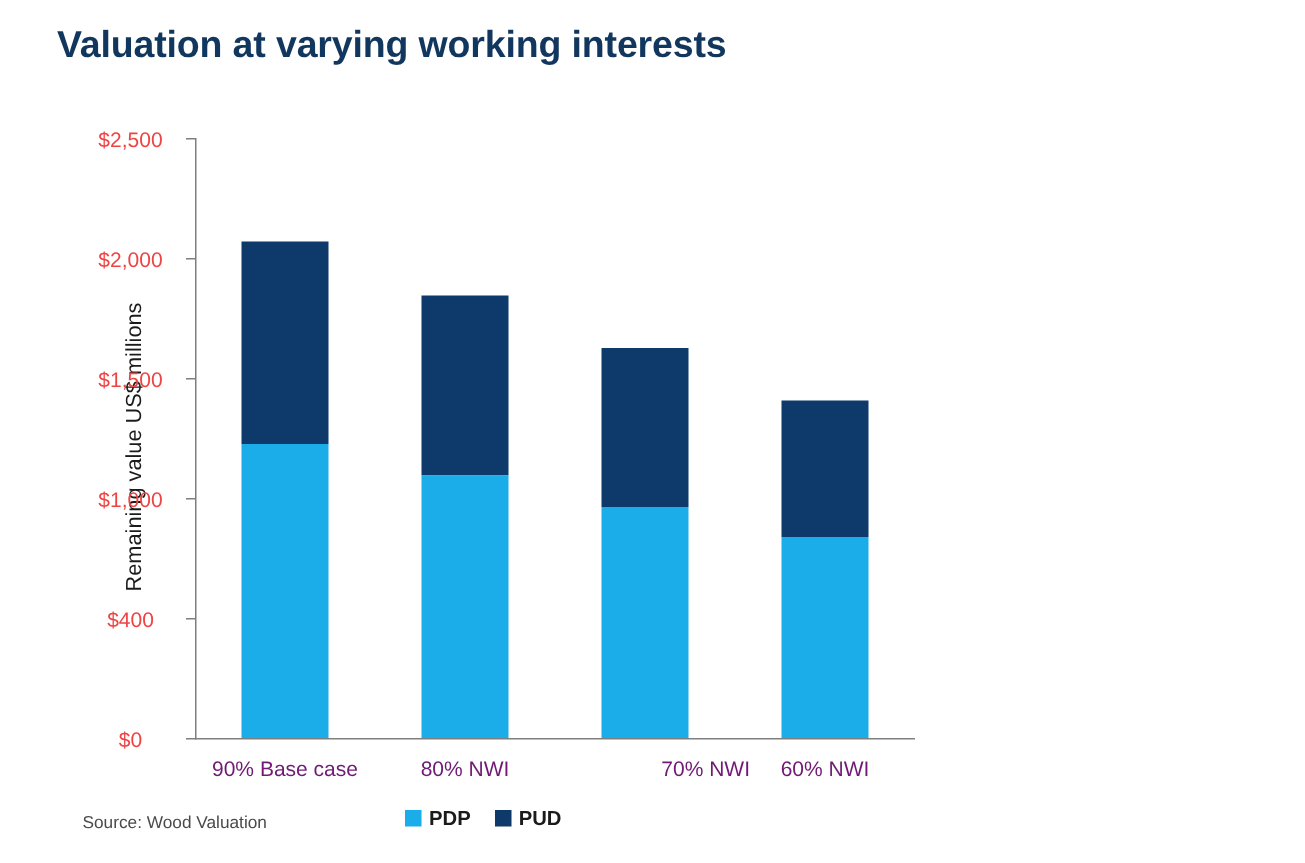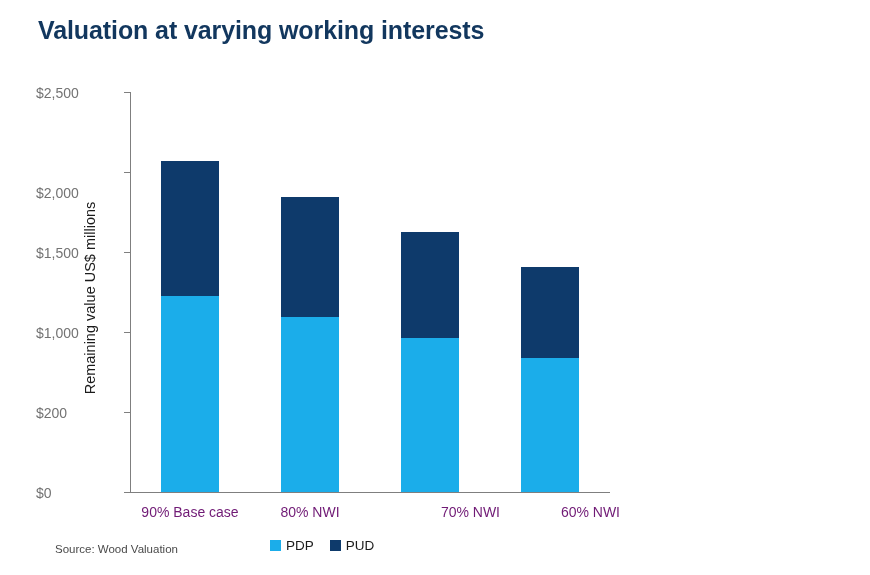--- a/index.html
+++ b/index.html
@@ -45,25 +45,25 @@
     width: 300px;
     text-align: center;
     transform: rotate(-90deg);
     transform-origin: center center;
     font-size: 14.5px;
     color: #1b1b1b;
     white-space: nowrap;
   }
   .y-tick {
     position: absolute;
-    right: 16px;
+    right: 0;
     width: 70px;
-    text-align: left;
+    text-align: center;
     font-size: 14px;
-    color: #737373;
+    color: #ef4444;
     white-space: nowrap;
   }
   .y-ticks-col {
     position: absolute;
     left: 50px;
     top: 0;
     width: 72px;
     height: 575px;
   }
   .tickmark {
@@ -113,20 +113,21 @@
     display: flex;
     align-items: center;
     gap: 16px;
     font-size: 13.5px;
     color: #1b1b1b;
   }
   .legend-item {
     display: flex;
     align-items: center;
     gap: 5px;
+    font-weight: bold;
   }
   .legend-swatch {
     width: 11px;
     height: 11px;
     display: inline-block;
   }
   .source {
     position: absolute;
     left: 55px;
     top: 543px;
@@ -140,24 +141,24 @@
 <div id="page-root">
 
   <div class="chart-title">Valuation at varying working interests</div>
 
   <div class="plot-wrap">
 
     <div class="y-axis-label">Remaining value US$ millions</div>
 
     <div class="y-ticks-col">
       <div class="y-tick" style="top:85px;">$2,500</div>
-      <div class="y-tick" style="top:165px;margin-top:20px;">$2,000</div>
+      <div class="y-tick" style="top:165px;">$2,000</div>
       <div class="y-tick" style="top:245px;">$1,500</div>
       <div class="y-tick" style="top:325px;">$1,000</div>
-      <div class="y-tick" style="top:405px;">$200</div>
+      <div class="y-tick" style="top:405px;">$400</div>
       <div class="y-tick" style="top:485px;">$0</div>
     </div>
 
     <div class="tickmark" style="top:92px;"></div>
     <div class="tickmark" style="top:172px;"></div>
     <div class="tickmark" style="top:252px;"></div>
     <div class="tickmark" style="top:332px;"></div>
     <div class="tickmark" style="top:412px;"></div>
     <div class="tickmark" style="top:492px;"></div>
 
@@ -177,21 +178,21 @@
       <div class="seg" style="top: 105.6px; height: 154.4px; background: rgb(27, 173, 234);"></div>
     </div>
     <div class="bar" id="bar-3" style="left: 521px; top: 267.2px; height: 224.8px;">
       <div class="seg" style="top: 0px; height: 91.2px; background: rgb(14, 58, 107);"></div>
       <div class="seg" style="top: 91.2px; height: 133.6px; background: rgb(27, 173, 234);"></div>
     </div>
 
     <div class="x-tick-label" style="left:120px; top:504px;">90% Base case</div>
     <div class="x-tick-label" style="left:240px; top:504px;">80% NWI</div>
     <div class="x-tick-label" style="left:360px; top:504px;text-align:right;">70% NWI</div>
-    <div class="x-tick-label" style="left:480px; top:504px;text-align:right;">60% NWI</div>
+    <div class="x-tick-label" style="left:480px; top:504px;">60% NWI</div>
 
     <div class="legend">
       <div class="legend-item">
         <span class="legend-swatch" id="sw-0" style="background: rgb(27, 173, 234);"></span>
         <span>PDP</span>
       </div>
       <div class="legend-item">
         <span class="legend-swatch" id="sw-1" style="background: rgb(14, 58, 107);"></span>
         <span>PUD</span>
       </div>

